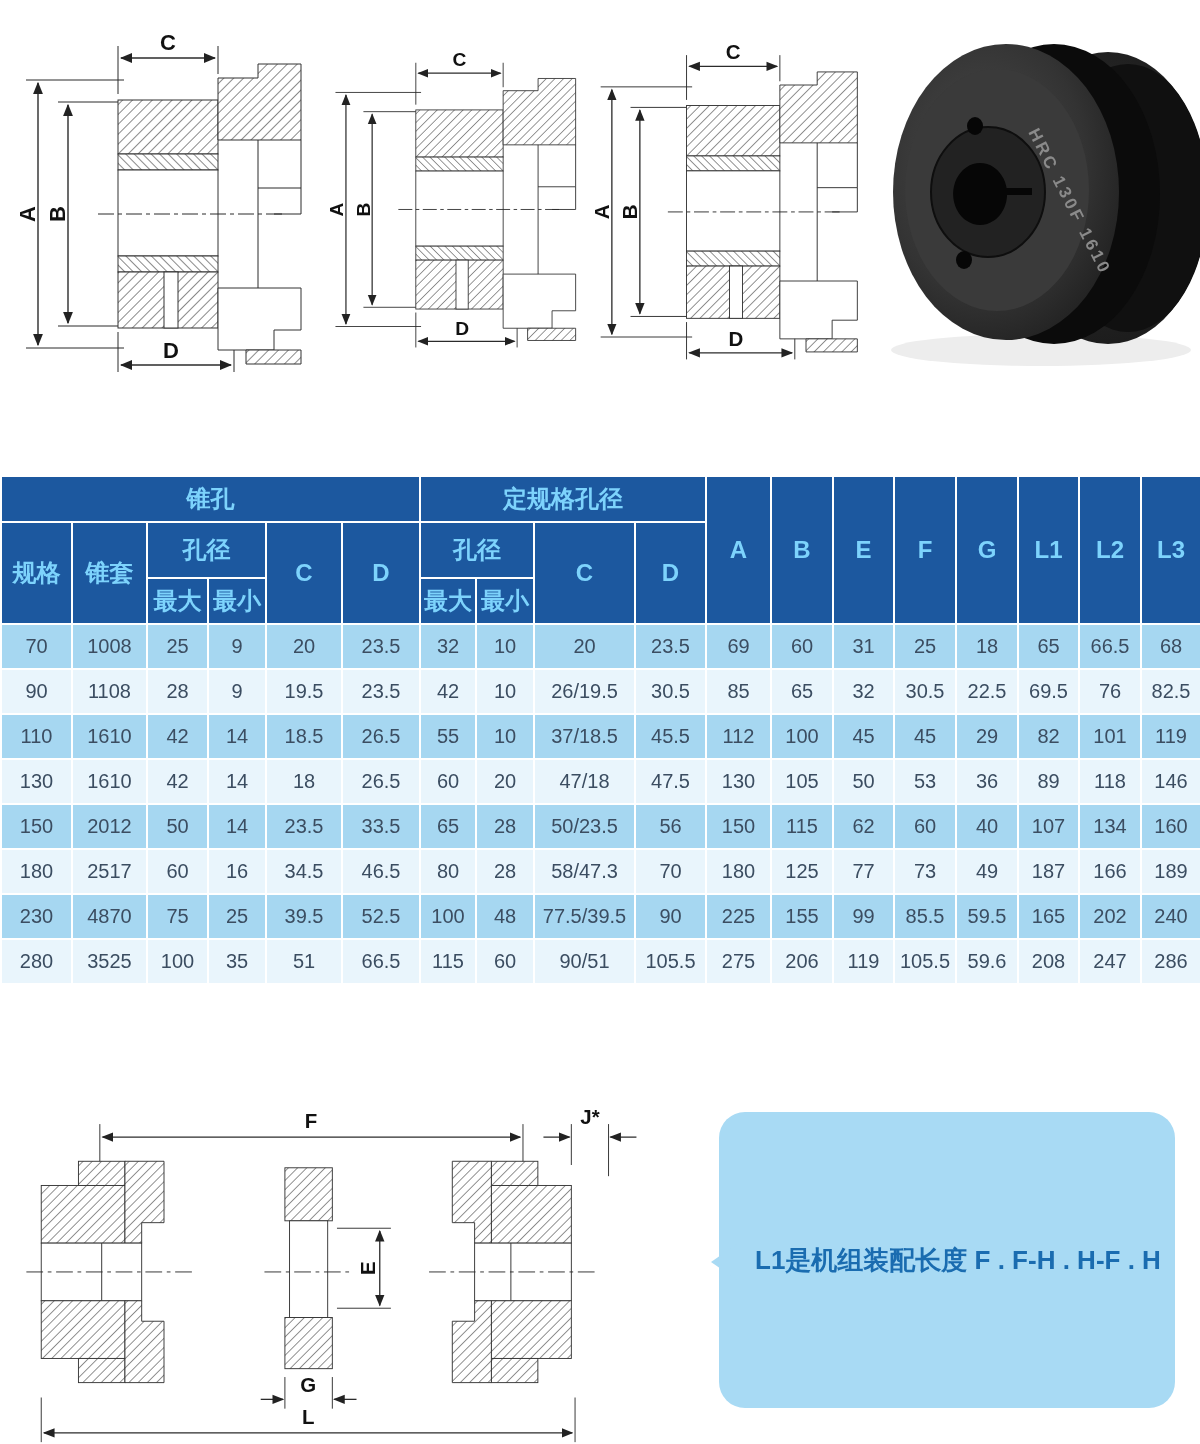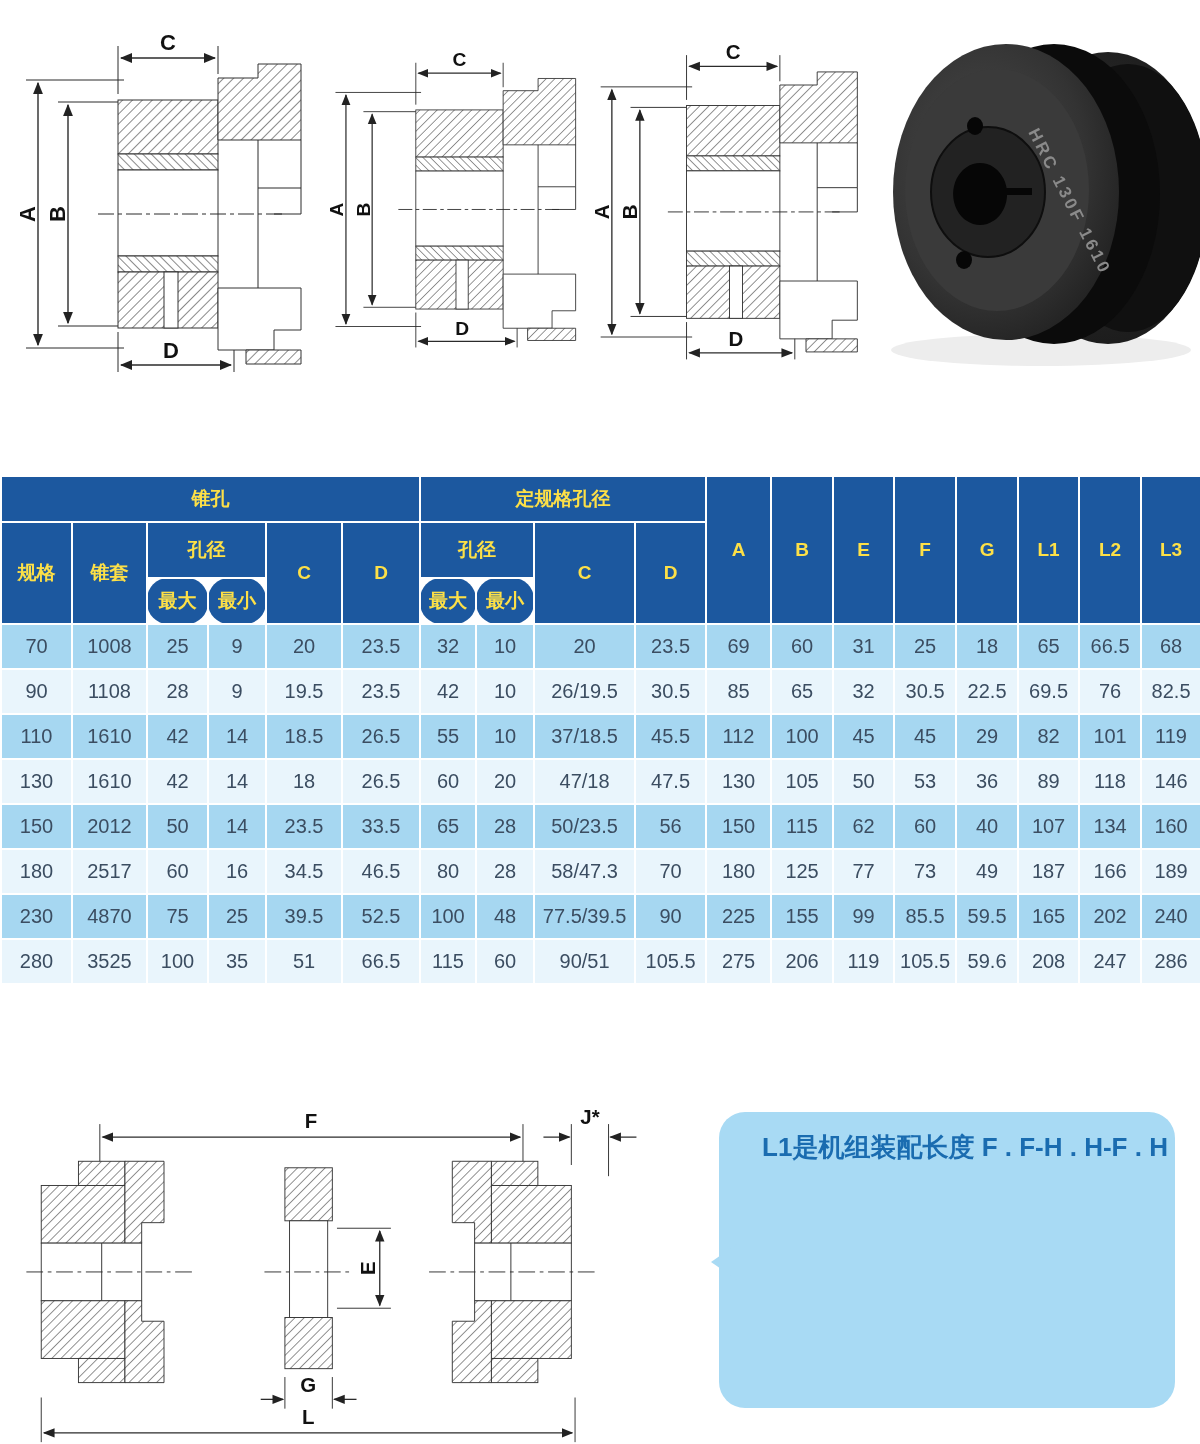--- a/index.html
+++ b/index.html
@@ -10,32 +10,32 @@
   #top-row{top:18px;left:0;width:1200px;height:400px;}
   .cpl-svg{position:absolute;top:0;}
   #cpl-1{left:6px;width:300px;height:360px;}
   #cpl-2{left:318px;width:262px;height:355px;}
   #cpl-3{left:582px;width:280px;height:358px;}
   #photo-box{left:876px;top:2px;width:324px;height:372px;}
 
   
   #spec-table{position:absolute;top:475px;left:0;width:1200px;border-collapse:collapse;table-layout:fixed;}
   #spec-table th,#spec-table td{border:2px solid #ffffff;text-align:center;vertical-align:middle;padding:0;}
-  #spec-table thead th{background:#1c589f;color:#fde047;font-weight:700;font-size:19px;}
+  #spec-table thead th{background:#1c589f;color:#7dd3fc;font-weight:700;font-size:24px;}
   #spec-table .h1{height:46px;}
   #spec-table .h2 th{height:54px;}
-  #spec-table .h3 th{height:44px;border-radius:21px;}
+  #spec-table .h3 th{height:44px;}
   #spec-table tbody td{font-size:20px;color:#3b4d61;height:43px;font-weight:400;}
   #spec-table tbody tr.dark td{background:#a6d7f1;}
   #spec-table tbody tr.light td{background:#e9f5fc;}
 
   
   #asm-svg{left:0px;top:1072px;width:700px;height:372px;}
   #callout{left:719px;top:1112px;width:456px;height:296px;background:#a8daf4;border-radius:26px;
-           display:flex;flex-direction:row;justify-content:center;padding:10px 0 10px 36px;box-sizing:border-box;}
+           display:flex;flex-direction:column;justify-content:center;padding:10px 0 10px 36px;box-sizing:border-box;}
   #callout::before{content:"";position:absolute;left:-30px;top:128px;width:0;height:0;
            border:22px solid transparent;border-right:32px solid #a8daf4;}
   #callout .line{color:#1a6cb0;font-size:26px;font-weight:700;line-height:51px;white-space:nowrap;}
 
   
   .dln{stroke:#2b2b2b;stroke-width:1.4;fill:none;}
   .thin{stroke:#2b2b2b;stroke-width:1;fill:none;}
   .dimtxt{font-size:22px;font-weight:600;fill:#111;font-family:"Liberation Sans",sans-serif;}
 </style>
 </head>

